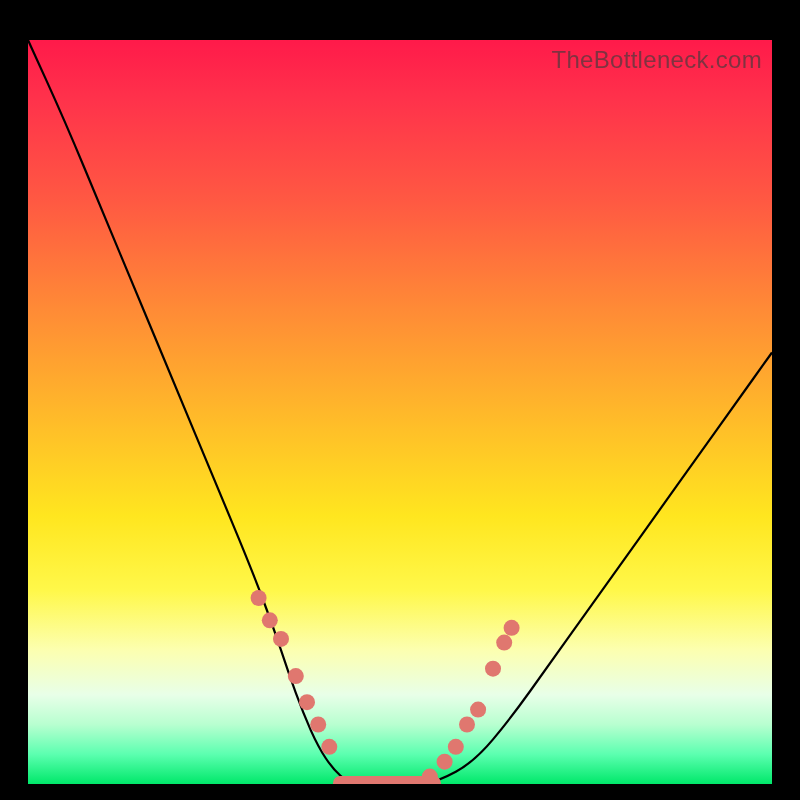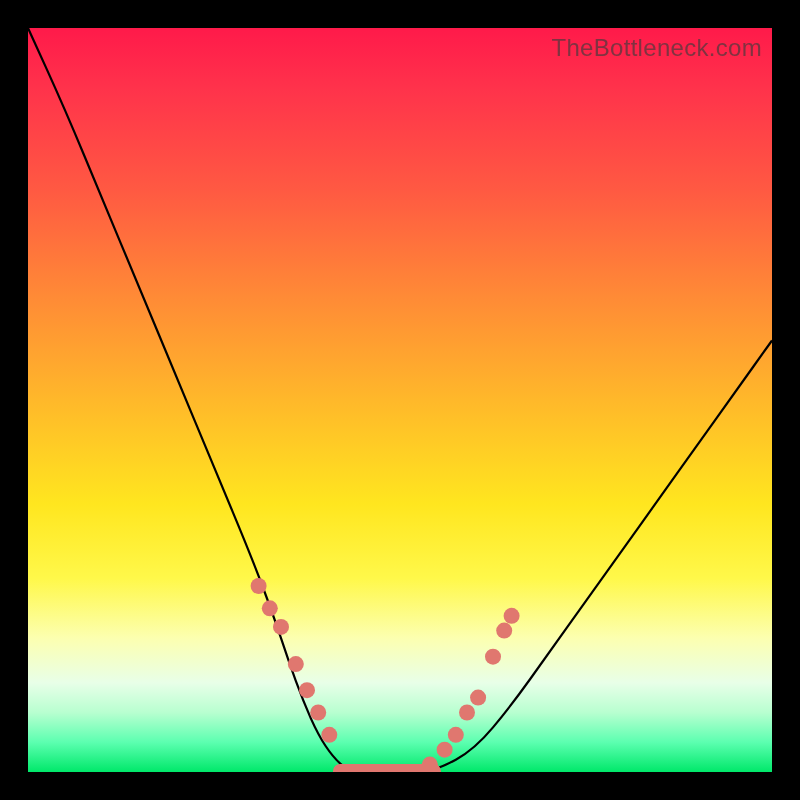--- a/index.html
+++ b/index.html
@@ -6,21 +6,21 @@
   html, body { width: 800px; height: 800px; overflow: hidden; }
   .frame {
     width: 800px;
     height: 800px;
     background: #000;
     position: relative;
   }
   .plot {
     position: absolute;
     left: 28px;
-    top: 28px;
+    top: 40px;
     width: 744px;
     height: 744px;
     background: linear-gradient(
       to bottom,
       #ff1a4a 0%,
       #ff324b 8%,
       #ff5a42 22%,
       #ff8a36 36%,
       #ffb82a 50%,
       #ffe61f 64%,

